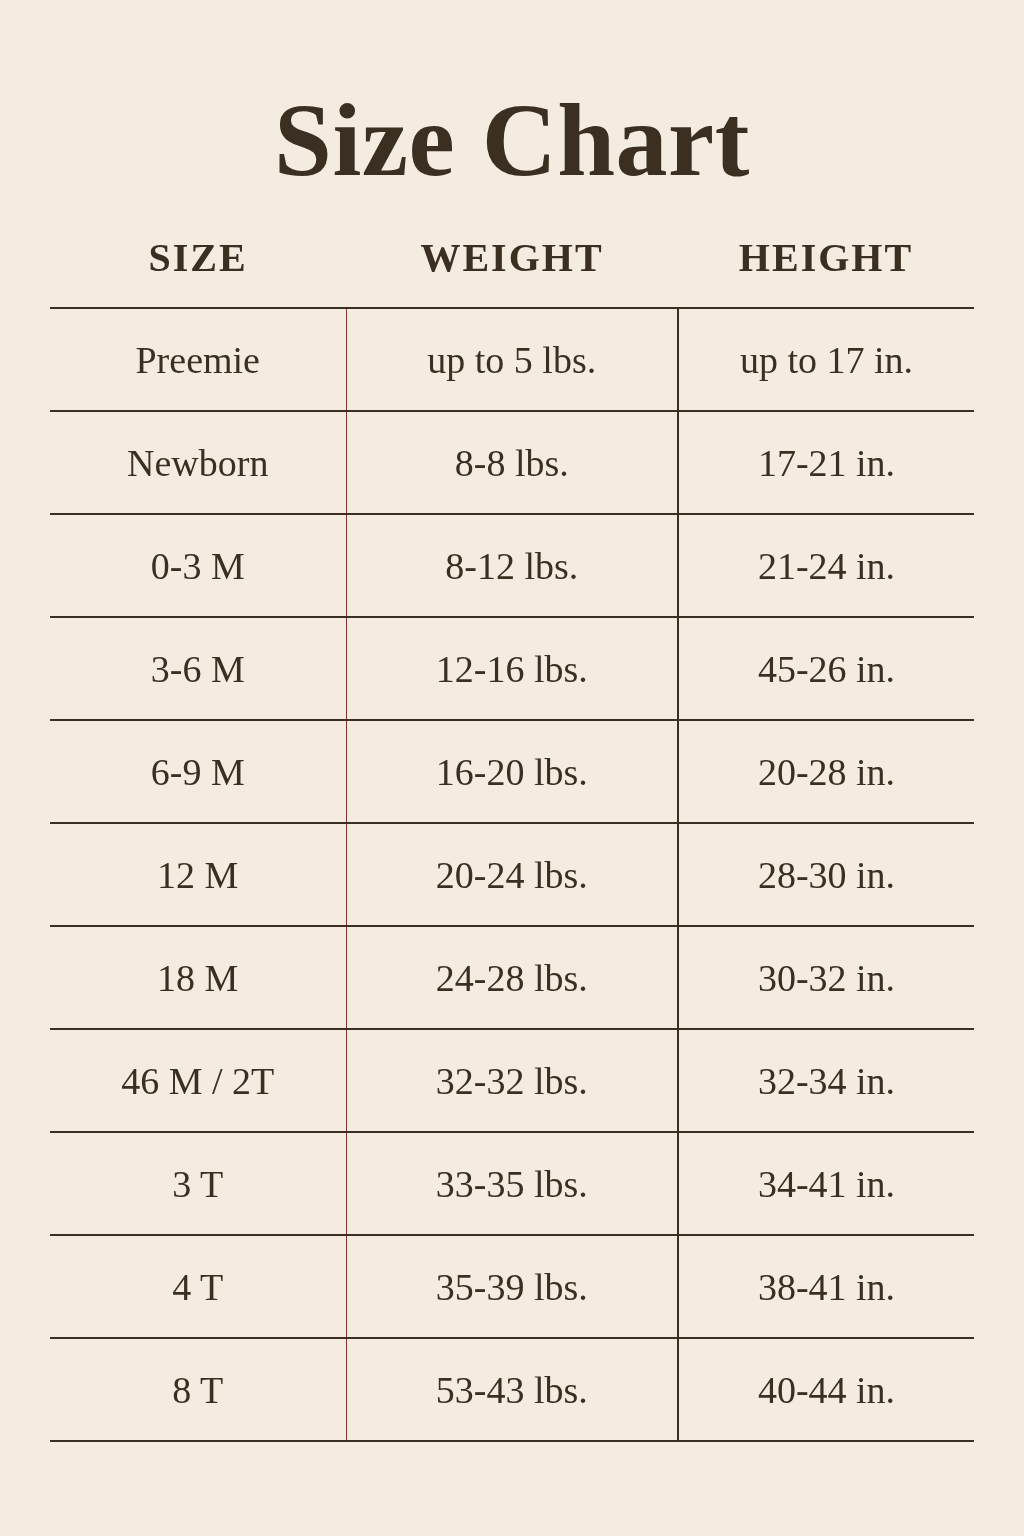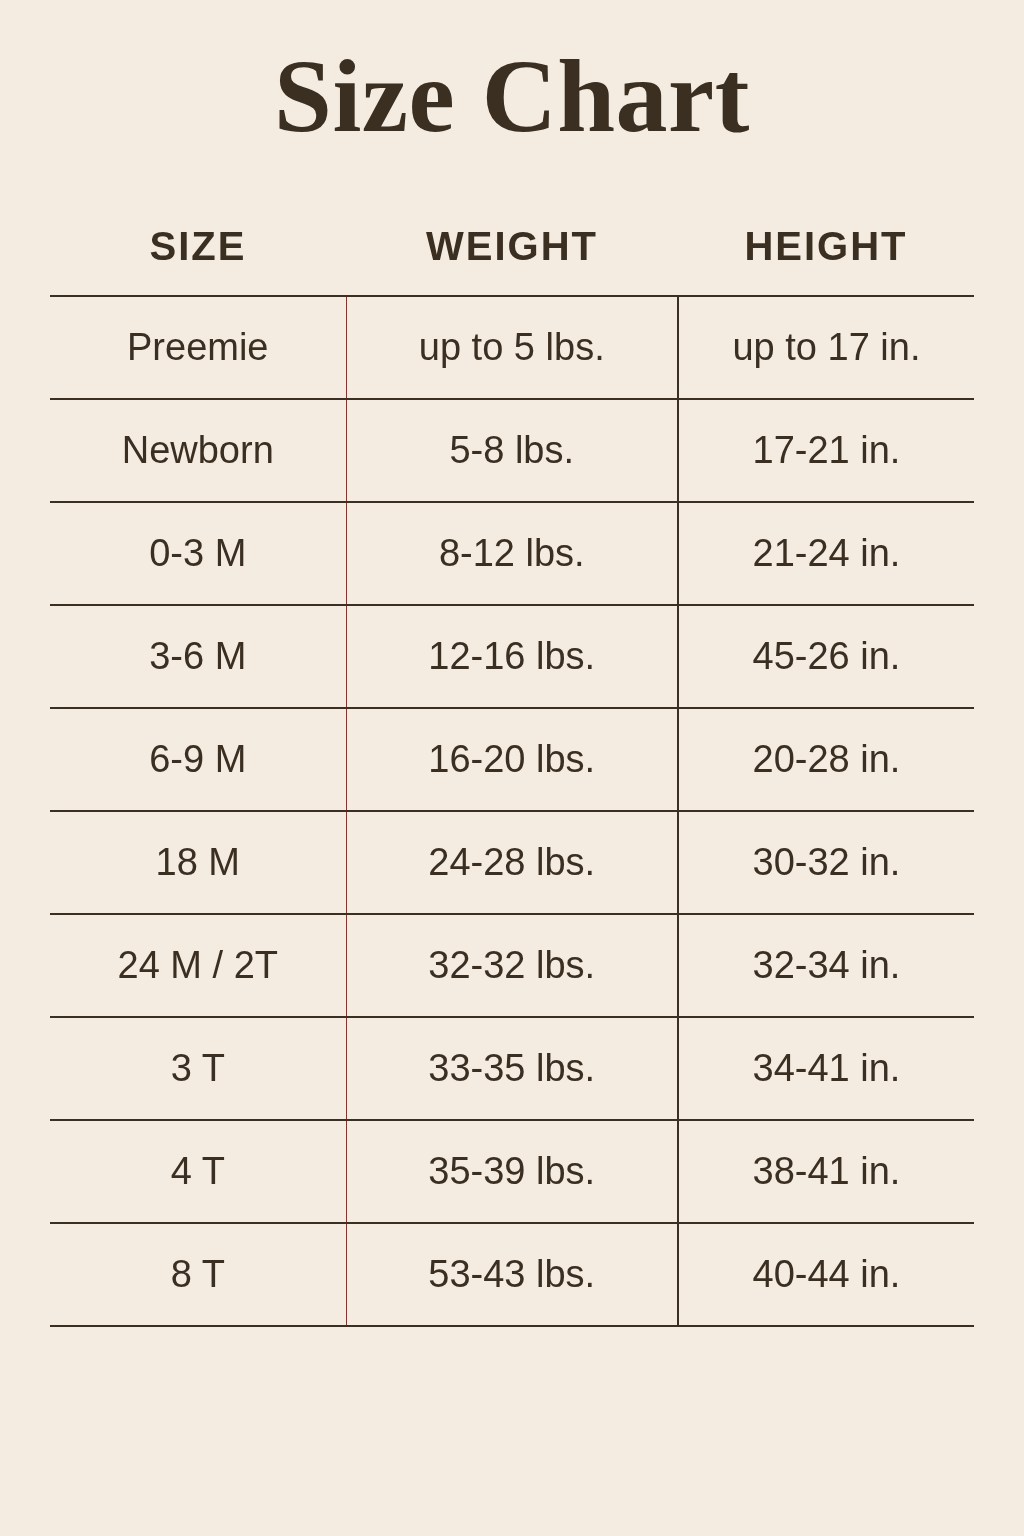--- a/index.html
+++ b/index.html
@@ -21,28 +21,29 @@
     box-sizing: border-box;
     padding: 0 50px;
   }
   .title {
     font-family: "Liberation Serif", serif;
     font-weight: 700;
     font-size: 104px;
     line-height: 1;
     text-align: center;
     color: #3b2f21;
-    margin: 44px 0 0 0;
+    margin: 88px 0 0 0;
     letter-spacing: 0.5px;
   }
   table.size-chart {
     width: 924px;
     border-collapse: collapse;
-    margin-top: 76px;
+    margin-top: 42px;
     table-layout: fixed;
+    font-family: Liberation Serif, serif;
   }
   table.size-chart col.c1 { width: 296px; }
   table.size-chart col.c2 { width: 332px; }
   table.size-chart col.c3 { width: 296px; }
 
   th.head {
     font-size: 40px;
     font-weight: 700;
     letter-spacing: 2px;
     text-align: center;
@@ -89,45 +90,50 @@
       </tr>
     </thead>
     <tbody>
       <tr>
         <td>Preemie</td>
         <td class="col-mid">up to 5 lbs.</td>
         <td>up to 17 in.</td>
       </tr>
       <tr>
         <td>Newborn</td>
-        <td class="col-mid">5-8 lbs.</td>
+        <td class="col-mid">8-8 lbs.</td>
         <td>17-21 in.</td>
       </tr>
       <tr>
         <td>0-3 M</td>
         <td class="col-mid">8-12 lbs.</td>
         <td>21-24 in.</td>
       </tr>
       <tr>
         <td>3-6 M</td>
         <td class="col-mid">12-16 lbs.</td>
         <td>45-26 in.</td>
       </tr>
       <tr>
         <td>6-9 M</td>
         <td class="col-mid">16-20 lbs.</td>
         <td>20-28 in.</td>
       </tr>
       <tr>
+        <td>12 M</td>
+        <td class="col-mid">20-24 lbs.</td>
+        <td>28-30 in.</td>
+      </tr>
+      <tr>
         <td>18 M</td>
         <td class="col-mid">24-28 lbs.</td>
         <td>30-32 in.</td>
       </tr>
       <tr>
-        <td>24 M / 2T</td>
+        <td>46 M / 2T</td>
         <td class="col-mid">32-32 lbs.</td>
         <td>32-34 in.</td>
       </tr>
       <tr>
         <td>3 T</td>
         <td class="col-mid">33-35 lbs.</td>
         <td>34-41 in.</td>
       </tr>
       <tr>
         <td>4 T</td>

